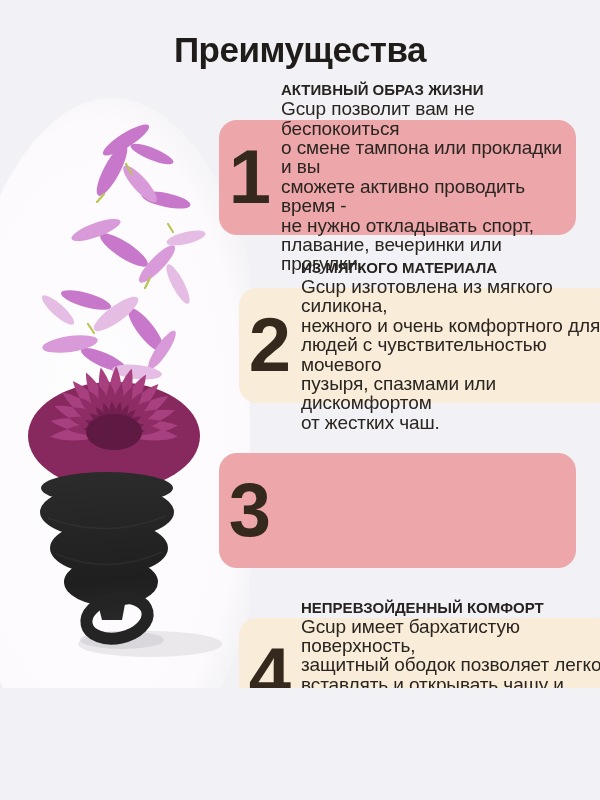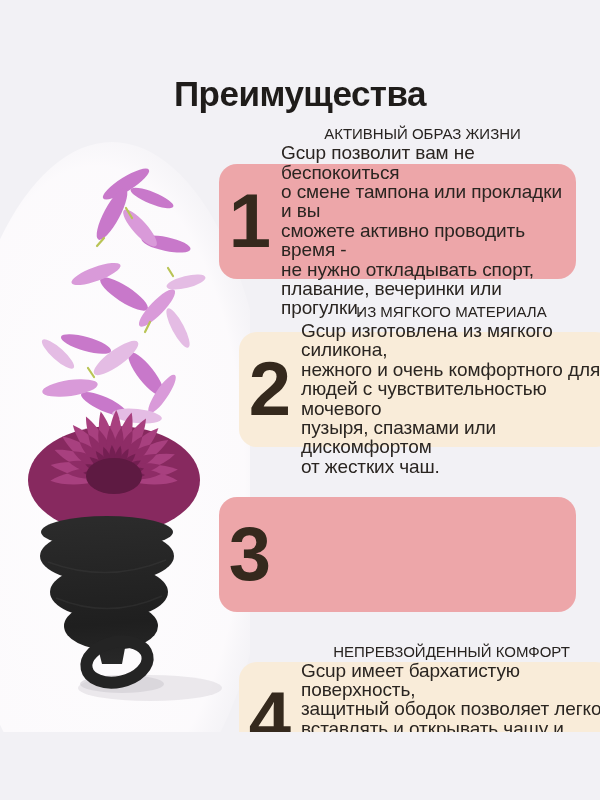--- a/index.html
+++ b/index.html
@@ -2,43 +2,42 @@
 <html><head>
 <meta charset="utf-8">
 <style>
   html,body{margin:0;padding:0;}
   body{
     width:600px;height:800px;overflow:hidden;position:relative;
     background:#f2f1f5;
     font-family:"Liberation Sans", sans-serif;
     color:#2a2521;
   }
-  .page{position:absolute;inset:0;width:600px;height:688px;overflow:hidden;margin-top:44px;}
+  .page{position:absolute;inset:0;width:600px;height:688px;overflow:hidden;}
   .title{
     position:absolute;top:30px;left:0;width:600px;
     text-align:center;font-size:35px;font-weight:700;color:#1f1c1a;
     letter-spacing:-0.5px;
   }
   .photo-wrap{position:absolute;left:0;top:88px;width:250px;height:700px;}
   .card{
     position:absolute;display:flex;align-items:center;
     border-radius:18px;height:115px;box-sizing:border-box;
     padding:10px 8px 10px 0;
   }
   .card.pink{background:#eda6a9;left:219px;width:357px;}
   .card.cream{background:#f9ecd9;left:239px;width:375px;}
   .card .num{
     flex:0 0 62px;text-align:center;
     font-size:76px;line-height:0.85;font-weight:600;color:#35291d;
   }
   .card .txt{flex:1;min-width:0;padding-right:4px;}
   .card .hd{
-    font-size:15px;font-weight:400;margin:0 0 1px 0;color:#272320;
+    font-size:15px;font-weight:700;margin:0 0 1px 0;color:#272320;
     letter-spacing:0;
-    text-align:center;
   }
   .card .bd{
     font-size:19px;line-height:19.4px;font-weight:400;color:#2a2521;
     white-space:pre-line;letter-spacing:-0.1px;
   }
   .c1{top:120px;} .c2{top:288px;} .c3{top:453px;} .c4{top:618px;}
 </style>
 </head>
 <body>
 

